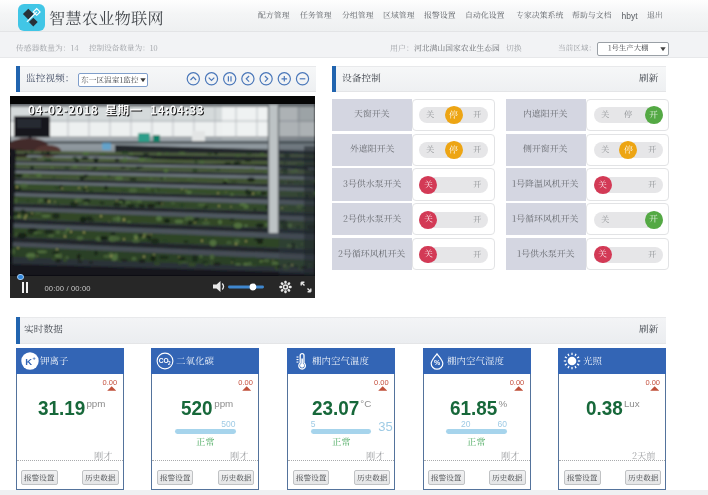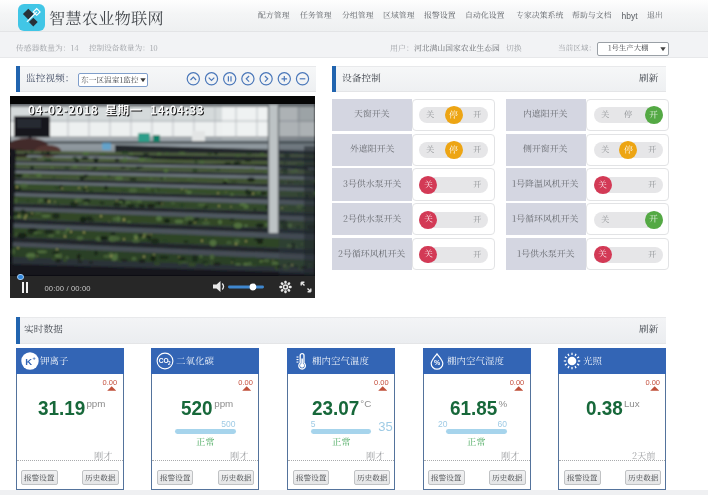--- a/index.html
+++ b/index.html
@@ -1240,21 +1240,21 @@
       <use href="#g124" transform="translate(28.50,8.36) scale(0.00950)"></use>
       <use href="#g126" transform="translate(38.00,8.36) scale(0.00950)"></use>
       <use href="#g125" transform="translate(47.50,8.36) scale(0.00950)"></use>
     </svg>
     <div class="abs" style="left:484.6px;top:377.90000000000003px;width:39.7px;text-align:right;font-size:7.5px;color:#c4503e;">0.00</div>
     <svg class="abs" style="left:513.8px;top:385.90000000000003px" width="9.4" height="5">
       <path d="M4.7 0.2 L9.2 4.8 L0.2 4.8 Z" fill="#c0503a"></path>
     </svg>
     <div class="abs" style="left:449.7px;top:395.90000000000003px;font-size:21.0px;font-weight:bold;color:#17683a;transform:scaleX(0.9);transform-origin:0 0;">61.85</div>
     <div class="abs" style="left:498.5px;top:397.5px;font-size:9.8px;color:#8d8d8d;">%</div>
-    <div class="abs" style="left:438px;top:418.8px;font-size:8.5px;color:#9fcbe5;">20</div>
+    <div class="abs" style="left:461px;top:418.8px;font-size:8.5px;color:#9fcbe5;">20</div>
     <div class="abs" style="left:446.40000000000003px;top:418.8px;width:60.5px;text-align:right;font-size:8.5px;color:#9fcbe5;">60</div>
     <div class="abs" style="left:446.40000000000003px;top:428.8px;width:60.5px;height:4.8px;border-radius:2.4px;background:#a6d4ec;"></div>
     <svg class="t" style="left:467.30px;top:436.50px" width="20.60" height="9.86" fill="#3fa455">
       <use href="#g121" transform="translate(0.00,8.18) scale(0.00930)"></use>
       <use href="#g122" transform="translate(9.30,8.18) scale(0.00930)"></use>
     </svg>
     <svg class="t" style="left:501.20px;top:450.60px" width="20.40" height="9.75" fill="#97999c">
       <use href="#g114" transform="translate(0.00,8.10) scale(0.00920)"></use>
       <use href="#g115" transform="translate(9.20,8.10) scale(0.00920)"></use>
     </svg>

